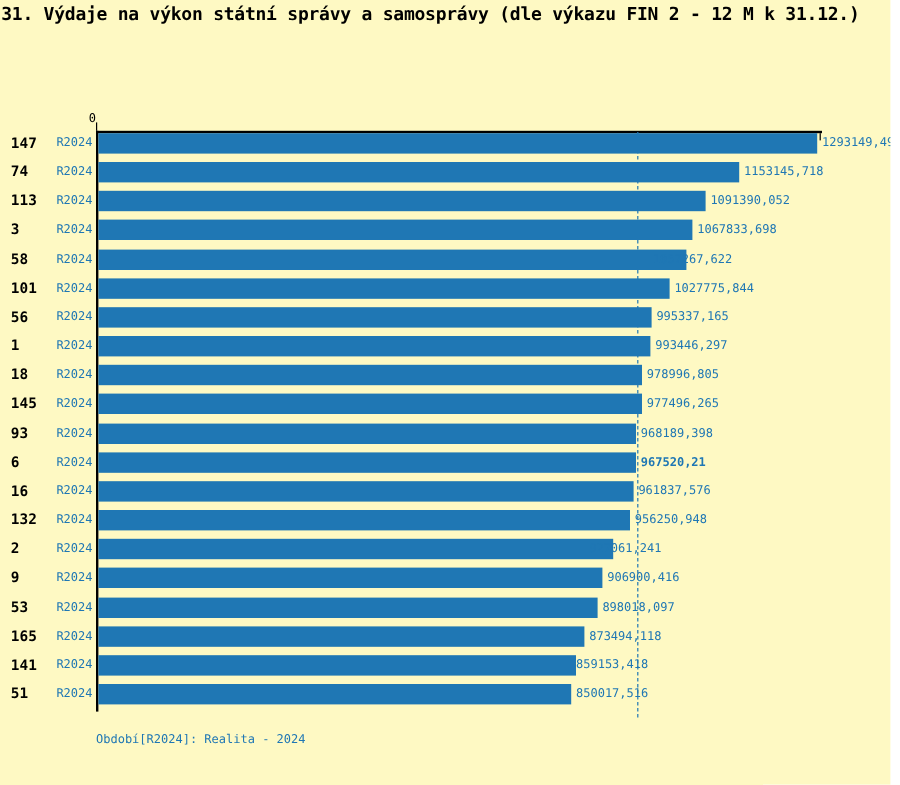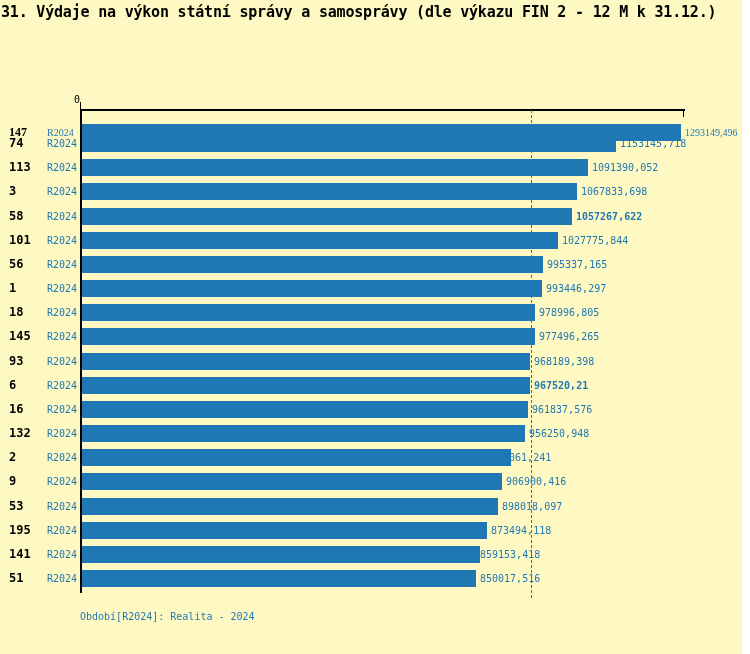--- a/index.html
+++ b/index.html
@@ -55,21 +55,21 @@
   <div class="title">31. Výdaje na výkon státní správy a samosprávy (dle výkazu FIN 2 - 12 M k 31.12.)</div>
 
   <div class="zero-label">0</div>
   <div class="tick-top"></div>
   <div class="axis-h"></div>
   <div class="axis-v"></div>
   <div class="tick-end"></div>
   <div class="median-line" id="median-line" style="left: 531px;"></div>
 
   <div id="rows">
-      <div class="row" style="top: 124px; font-family: Liberation Serif, serif;">
+      <div class="row" style="top: 111px;">
         <span class="num">147</span>
         <span class="period">R2024</span>
         <div class="bar" style="width: 599px; background: rgb(31, 119, 180);"></div>
         <span class="val" style="left: 685px;">1293149,496</span>
       </div>
       <div class="row" style="top: 135px;">
         <span class="num">74</span>
         <span class="period">R2024</span>
         <div class="bar" style="width: 534px; background: rgb(31, 119, 180);"></div>
         <span class="val" style="left: 620px;">1153145,718</span>
@@ -83,21 +83,21 @@
       <div class="row" style="top: 183px;">
         <span class="num">3</span>
         <span class="period">R2024</span>
         <div class="bar" style="width: 495px; background: rgb(31, 119, 180);"></div>
         <span class="val" style="left: 581px;">1067833,698</span>
       </div>
       <div class="row" style="top: 208px;">
         <span class="num">58</span>
         <span class="period">R2024</span>
         <div class="bar" style="width: 490px; background: rgb(31, 119, 180);"></div>
-        <span class="val" style="left: 576px; font-weight: bold;">1057267,622</span>
+        <span class="val" style="left: 544px;">1057267,622</span>
       </div>
       <div class="row" style="top: 232px;">
         <span class="num">101</span>
         <span class="period">R2024</span>
         <div class="bar" style="width: 476px; background: rgb(31, 119, 180);"></div>
         <span class="val" style="left: 562px;">1027775,844</span>
       </div>
       <div class="row" style="top: 256px;">
         <span class="num">56</span>
         <span class="period">R2024</span>
@@ -158,21 +158,21 @@
         <div class="bar" style="width: 420px; background: rgb(31, 119, 180);"></div>
         <span class="val" style="left: 506px;">906900,416</span>
       </div>
       <div class="row" style="top: 498px;">
         <span class="num">53</span>
         <span class="period">R2024</span>
         <div class="bar" style="width: 416px; background: rgb(31, 119, 180);"></div>
         <span class="val" style="left: 502px;">898018,097</span>
       </div>
       <div class="row" style="top: 522px;">
-        <span class="num">195</span>
+        <span class="num">165</span>
         <span class="period">R2024</span>
         <div class="bar" style="width: 405px; background: rgb(31, 119, 180);"></div>
         <span class="val" style="left: 491px;">873494,118</span>
       </div>
       <div class="row" style="top: 546px;">
         <span class="num">141</span>
         <span class="period">R2024</span>
         <div class="bar" style="width: 398px; background: rgb(31, 119, 180);"></div>
         <span class="val" style="left: 480px;">859153,418</span>
       </div>

